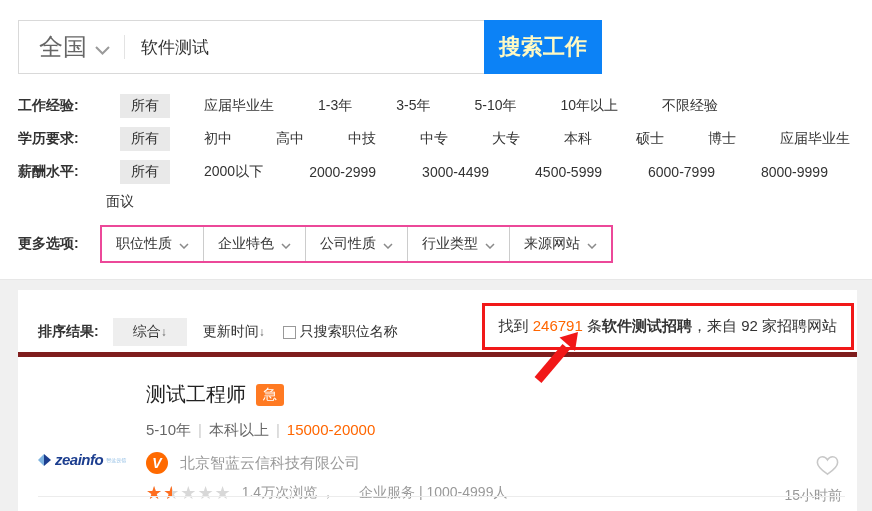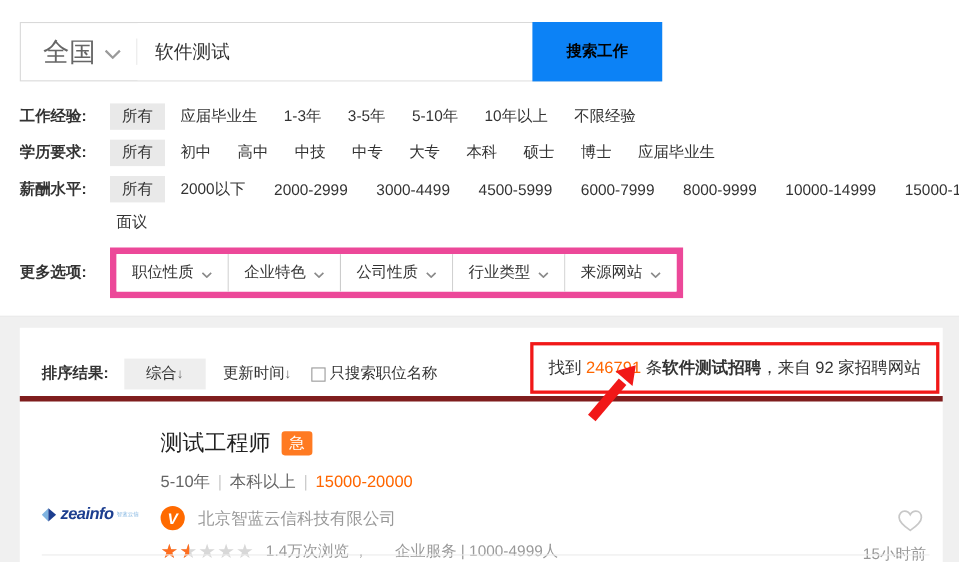--- a/index.html
+++ b/index.html
@@ -7,30 +7,30 @@
   body {
     font-family:"Liberation Sans","DejaVu Sans",sans-serif;
     background:#f0f0f0; color:#333; position:relative;
   }
   
   .filter-section { background:#fff; padding:20px 0 16px 18px; border-bottom:1px solid #e7e7e7; }
   .search-bar { display:flex; align-items:stretch; width:584px; height:54px; border:1px solid #d9d9d9; background:#fff; margin-bottom:20px; }
   .location-select { display:flex; align-items:center; gap:8px; padding:0 14px 0 20px; color:#666; font-size:24px; cursor:pointer; }
   .search-divider { width:1px; background:#e3e3e3; margin:14px 0; }
   .search-input { flex:1; border:none; outline:none; font-size:17px; color:#333; padding-left:16px; font-family:inherit; }
-  .search-button { width:118px; margin:-1px -1px -1px 0; border:none; background:#0c82f6; color:#000000; font-size:14px; font-weight:bold; cursor:pointer; font-family:inherit; }
-  .filter-row { display:flex; align-items:center; margin-bottom:9px; font-size:14px; white-space:nowrap; }
+  .search-button { width:118px; margin:-1px -1px -1px 0; border:none; background:#0c82f6; color:#fef9c3; font-size:22px; font-weight:bold; cursor:pointer; font-family:inherit; }
+  .filter-row { display:flex; align-items:center; margin-bottom:9px; font-size:14px; white-space:nowrap;gap:20px; }
   .filter-label { width:82px; min-width:82px; font-weight:bold; color:#333; }
   .chip-selected { background:#e9e9e9; padding:3px 11px; margin-right:14px; color:#333; cursor:pointer; }
   .filter-option { margin-right:24px; color:#333; cursor:pointer; }
   .filter-option.wide { margin-right:26px; }
   .salary-line2 { margin-left:88px; margin-top:2px; margin-bottom:12px; font-size:14px; }
   .salary-line2 .filter-option { margin-right:0; }
   .more-row { display:flex; align-items:center; margin-top:14px; font-size:14px; }
-  .seg-group { display:inline-flex; border:6px solid #ec4899; }
+  .seg-group { display:inline-flex; border:2px solid #ec4899; }
   .seg-item { display:flex; align-items:center; gap:7px; padding:8px 14px; border-right:1px solid #ccc; color:#333; cursor:pointer; background:#fff; }
   .seg-item:last-child { border-right:none; }
   
   .card { position:relative; margin:10px 0 0 18px; width:839px; height:230px; background:#fff; }
   .sort-row { display:flex; align-items:center; padding:22px 0 0 20px; height:67px; border-bottom:5px solid #7f1d1d; font-size:14px; }
   .sort-label { font-weight:bold; margin-right:14px; }
   .sort-chip { background:#eee; padding:5px 20px; color:#333; cursor:pointer; }
   .sort-plain { margin-left:16px; color:#333; cursor:pointer; }
   .arrow-down-glyph { font-size:12px; color:#666; }
   .checkbox-wrap { display:flex; align-items:center; margin-left:18px; cursor:pointer; }

